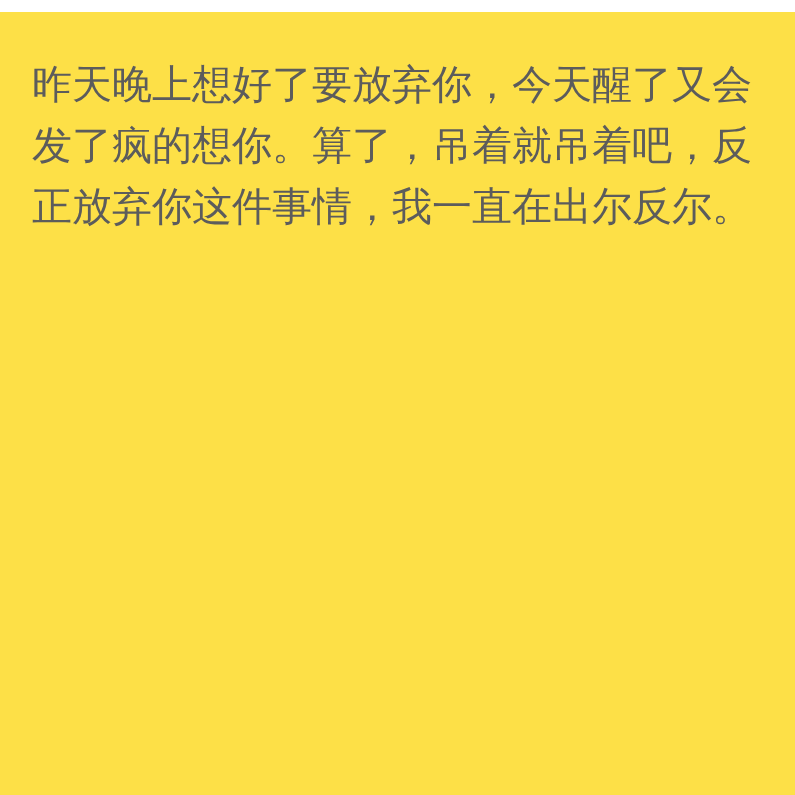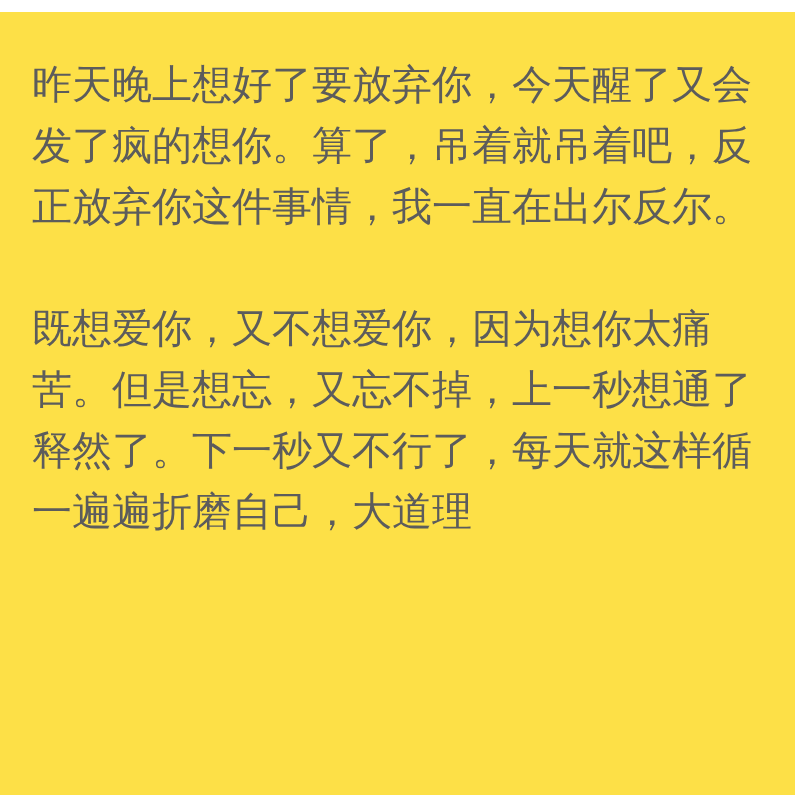--- a/index.html
+++ b/index.html
@@ -36,15 +36,14 @@
   .paragraph + .paragraph {
     margin-top: 61px;
   }
 </style>
 </head>
 <body>
 
 <div class="page">
   <div class="text-block">
     <p class="paragraph">昨天晚上想好了要放弃你，今天醒了又会发了疯的想你。算了，吊着就吊着吧，反正放弃你这件事情，我一直在出尔反尔。</p>
-    <p class="paragraph">既想爱你，又不想爱你，因为想你太痛苦。但是想忘，又忘不掉，上一秒想通了释然了。下一秒又不行了，每天就这样循一遍遍折磨自己，大道理</p>
   </div>
 </div>
 
 </body></html>

